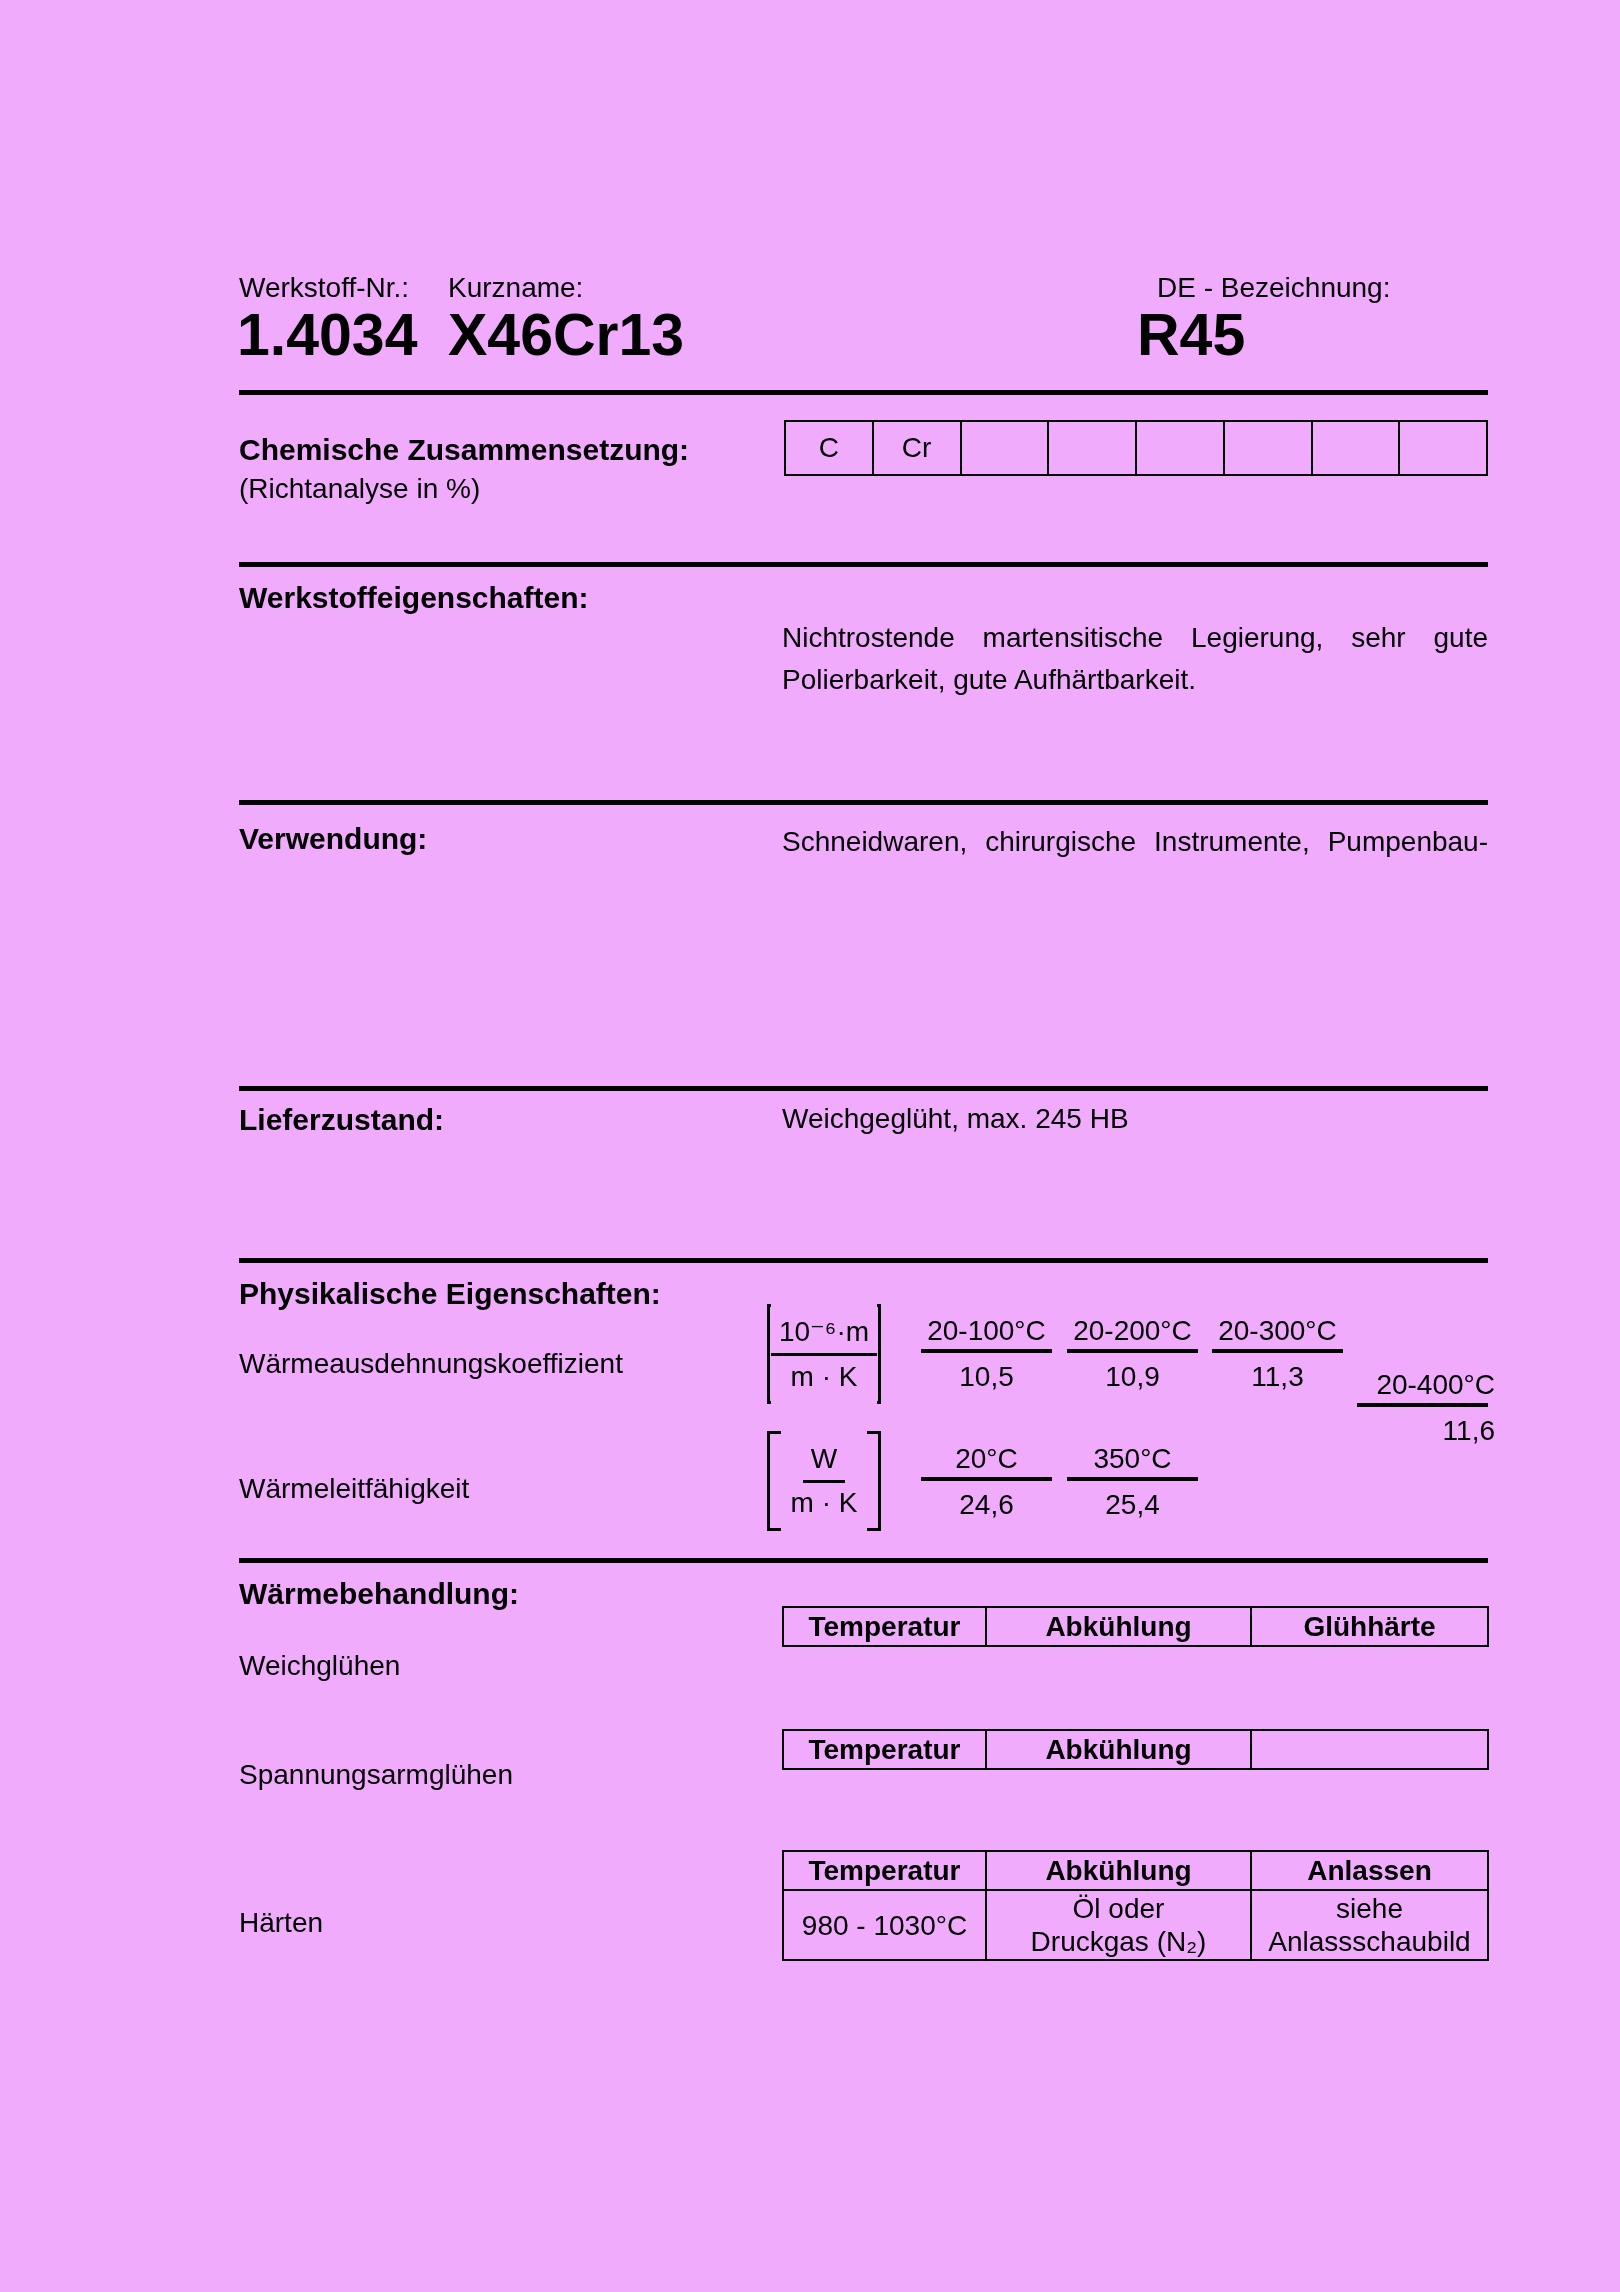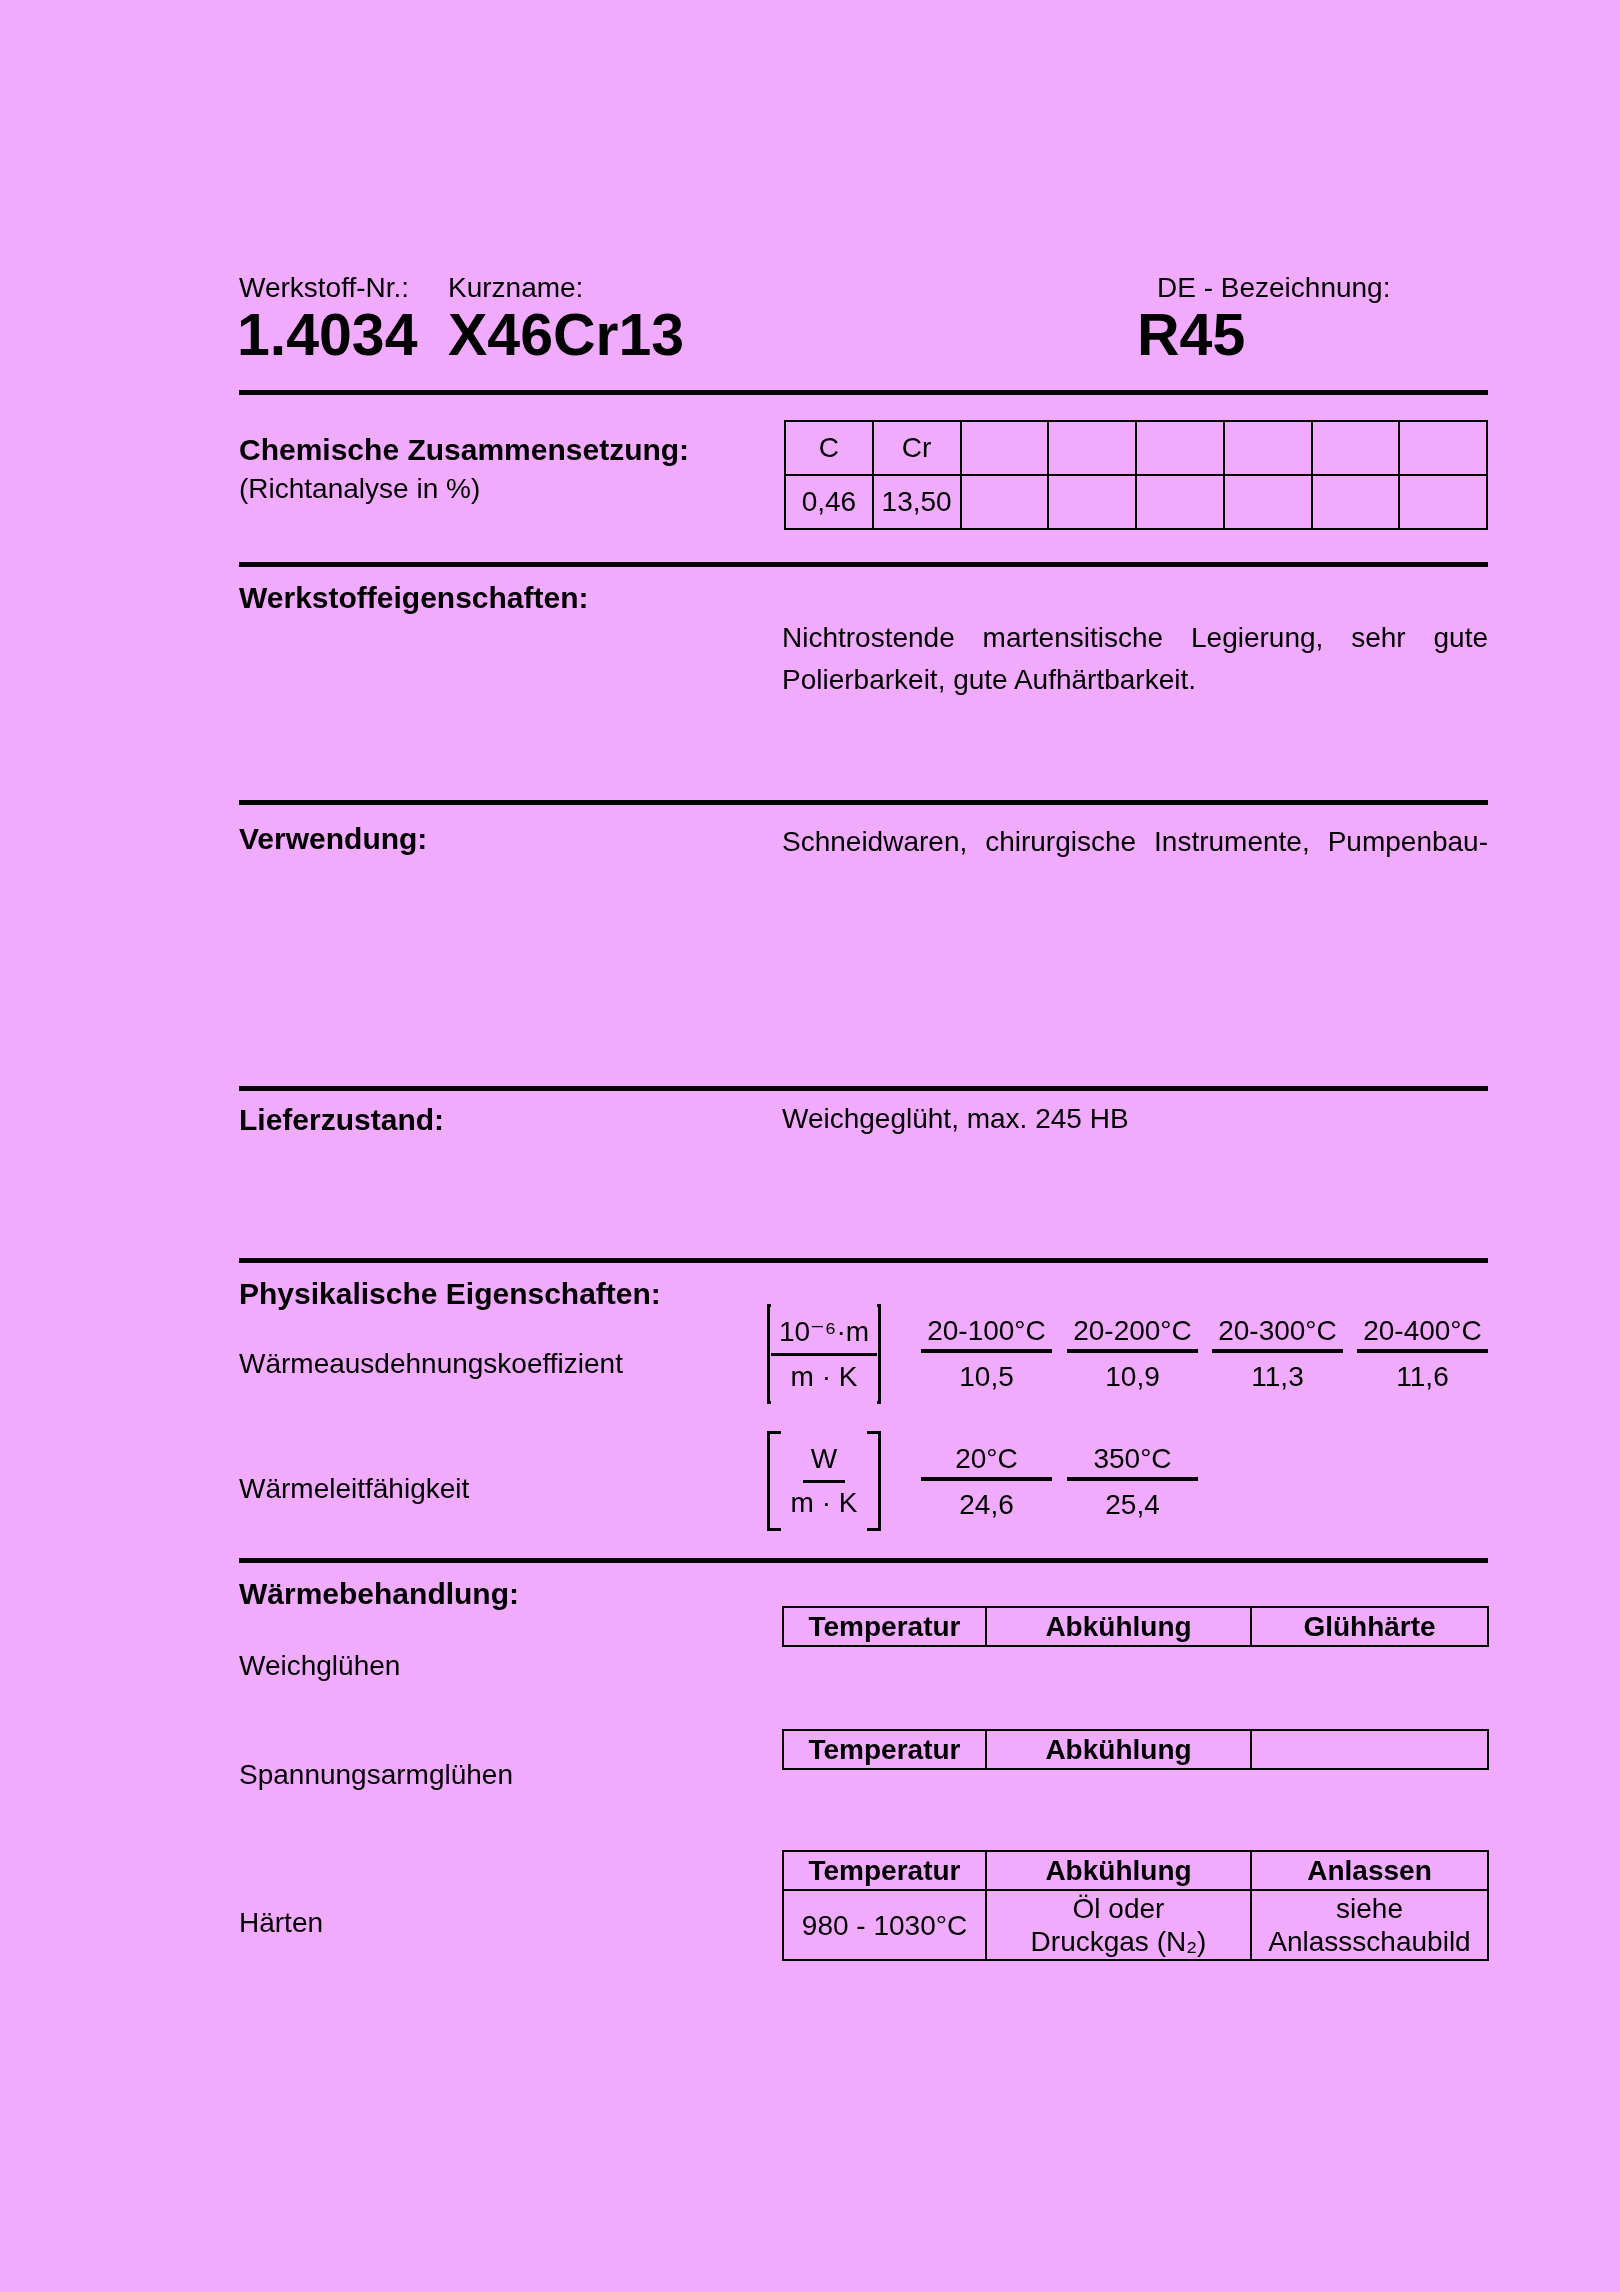--- a/index.html
+++ b/index.html
@@ -72,30 +72,20 @@
         <tr>
       <td>C</td>
       <td>Cr</td>
       <td></td>
       <td></td>
       <td></td>
       <td></td>
       <td></td>
       <td></td>
     </tr>
-    <tr>
-      <td>0,46</td>
-      <td>13,50</td>
-      <td></td>
-      <td></td>
-      <td></td>
-      <td></td>
-      <td></td>
-      <td></td>
-    </tr>
   </tbody>
     </table>
 
   <div class="rule" style="top:562px;"></div>
 
   <div class="abs h1" style="left:239px; top:580px;">Werkstoffeigenschaften:</div>
   <div class="abs body-col" style="left:782px; top:579px;margin-top:38px;">
     <div class="bline jline">Nichtrostende martensitische Legierung, sehr gute</div>
     <div class="bline">Polierbarkeit, gute Aufhärtbarkeit.</div>
   </div>
@@ -133,21 +123,21 @@
   <div class="pcol" style="left:1060px; top:1312px;">
     <div class="ptemp">20-200°C</div>
     <div class="pbar"></div>
     <div class="pval">10,9</div>
   </div>
   <div class="pcol" style="left:1205px; top:1312px;">
     <div class="ptemp">20-300°C</div>
     <div class="pbar"></div>
     <div class="pval">11,3</div>
   </div>
-  <div class="pcol" style="left:1350px; top:1312px;">
+  <div class="pcol" style="left:1350px; top:1366px;text-align:right;">
     <div class="ptemp">20-400°C</div>
     <div class="pbar"></div>
     <div class="pval">11,6</div>
   </div>
 
   <div class="abs lbl" style="left:239px; top:1472px;">Wärmeleitfähigkeit</div>
   <div class="bracket" style="left:767px; top:1431px; width:114px; height:100px;">
     <div class="brk brk-l"></div>
     <div class="frac">
       <div class="num">W</div>

